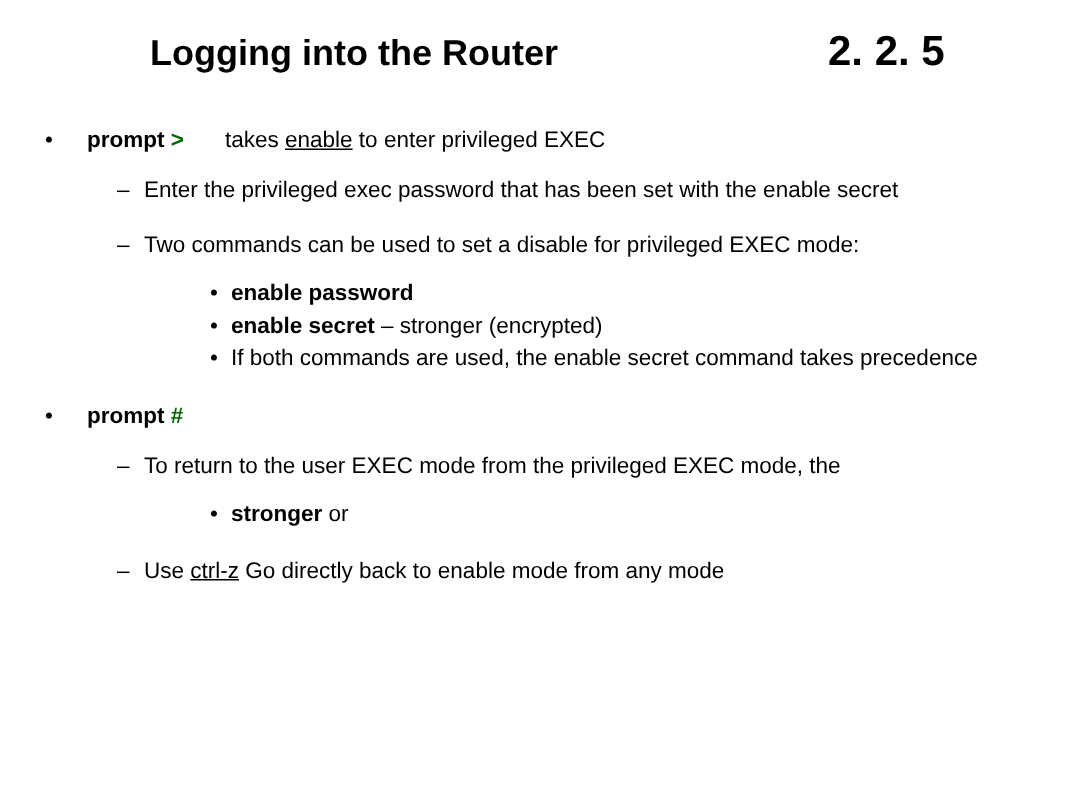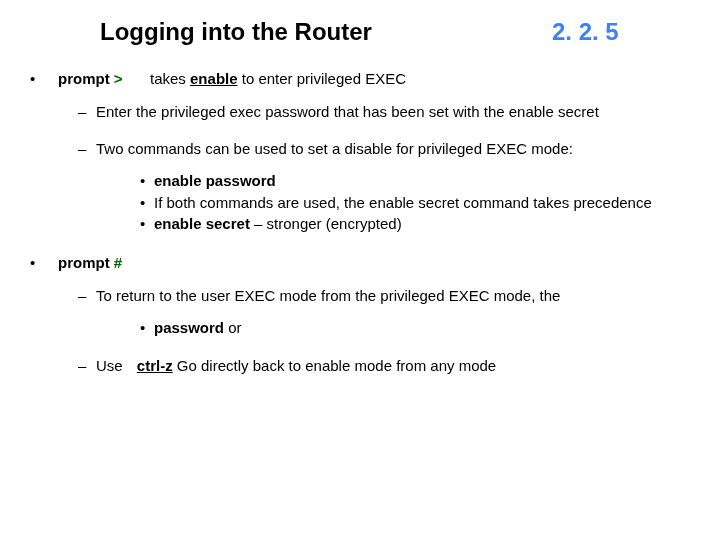--- a/index.html
+++ b/index.html
@@ -11,32 +11,32 @@
       background: #fff;
       color: #000;
       box-sizing: border-box;
     }
     .slide {
       padding: 18px 30px 20px 30px;
     }
     .header {
       display: flex;
       align-items: baseline;
-      margin-bottom: 24px;
+      margin-bottom: 35px;
       margin-left: 70px;
     }
     .title {
       font-size: 24px;
       font-weight: bold;
       color: #000;
     }
     .secno {
-      font-size: 24px;
+      font-size: 28px;
       font-weight: bold;
-      color: #3b82f6;
+      color: #000000;
       margin-left: 180px;
     }
     ul.l1 {
       list-style: none;
       padding: 0;
       margin: 0;
       font-size: 15px;
     }
     ul.l1 > li {
       margin-bottom: 20px;
@@ -55,21 +55,21 @@
       flex: none;
       font-weight: bold;
     }
     .prompt-col .sym {
       color: #006600;
     }
     .desc-col {
       flex: 1;
     }
     .desc-col .kw {
-      font-weight: bold;
+      font-weight: normal;
       text-decoration: underline;
     }
     ul.l2 {
       list-style: none;
       padding: 0;
       margin: 16px 0 0 48px;
     }
     ul.l2 > li {
       margin-bottom: 20px;
       position: relative;
@@ -92,21 +92,21 @@
       margin-bottom: 2px;
       line-height: 1.3;
     }
     ul.l3 > li::before {
       content: "•";
       position: absolute;
       left: 0;
       top: 0;
     }
     .b { font-weight: bold; }
-    .kw2 { font-weight: bold; text-decoration: underline; margin-left: 10px; }
+    .kw2 { font-weight: normal; text-decoration: underline; }
     .green { color: #006600; }
   </style>
 </head>
 <body>
 <div class="slide">
 
   <div class="header">
     <span class="title">Logging into the Router</span>
     <span class="secno">2. 2. 5</span>
   </div>
@@ -124,39 +124,39 @@
         </span>
       </div>
       <ul class="l2">
         <li>
           <span>Enter the privileged exec password that has been set with the enable secret</span>
         </li>
         <li>
           <span>Two commands can be used to set a disable for privileged EXEC mode:</span>
           <ul class="l3">
             <li><span class="b">enable password</span><span></span></li>
+            <li><span class="b">enable secret</span><span> – stronger (encrypted)</span></li>
             <li><span class="b"></span><span>If both commands are used, the enable secret command takes precedence</span></li>
-            <li><span class="b">enable secret</span><span> – stronger (encrypted)</span></li>
           </ul>
         </li>
       </ul>
     </li>
 
     <li>
       <div class="l1-row">
         <span class="bullet-dot">•</span>
         <span class="prompt-col">
           <span>prompt </span><span class="sym green">#</span>
         </span>
       </div>
       <ul class="l2">
         <li>
           <span>To return to the user EXEC mode from the privileged EXEC mode, the</span>
           <ul class="l3">
-            <li><span class="b">password</span><span> or</span></li>
+            <li><span class="b">stronger</span><span> or</span></li>
           </ul>
         </li>
         <li>
           <span>Use </span><span class="kw2">ctrl-z</span><span> Go directly back to enable mode from any mode</span>
         </li>
       </ul>
     </li>
   </ul>
 </div>
 

